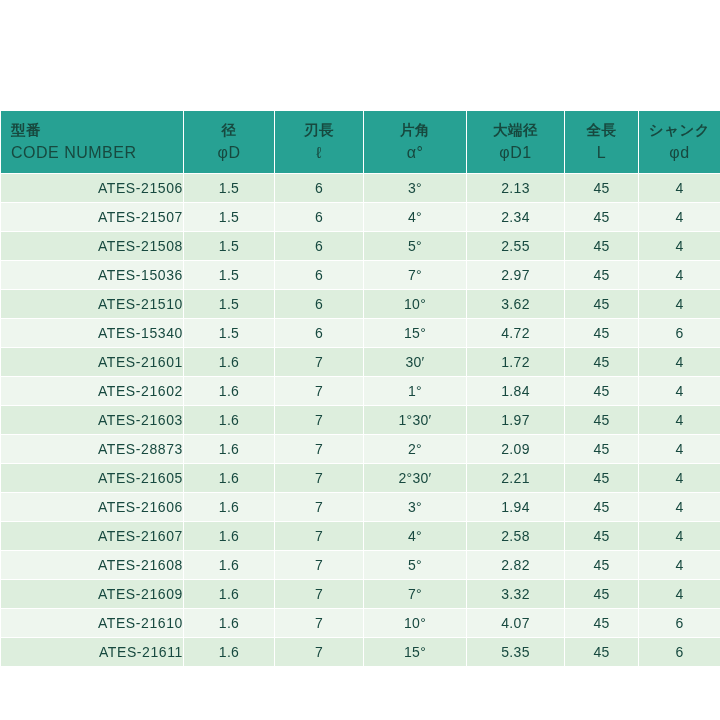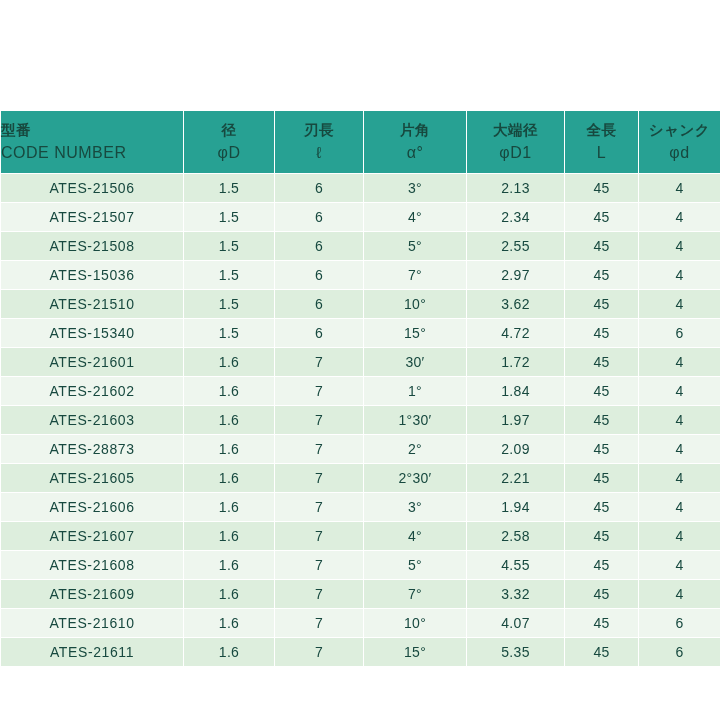--- a/index.html
+++ b/index.html
@@ -50,32 +50,32 @@
     letter-spacing: 0.5px;
   }
   thead th .l2 {
     display: block;
     font-size: 16px;
     font-weight: normal;
     letter-spacing: 0.5px;
   }
   thead th.code-col {
     text-align: left;
-    padding-left: 0;
+    padding-left: 10px;
   }
   tbody td {
     height: 28px;
     font-size: 14px;
     color: #1d4f43;
     letter-spacing: 0.3px;
   }
   tbody tr.odd td { background: #ddeedd; }
   tbody tr.even td { background: #eef6ee; margin-top: 28px; }
   tbody td.code {
-    text-align: center;
+    text-align: right;
     letter-spacing: 0.6px;
   }
   
   col.c0 { width: 183px; }
   col.c1 { width: 91px; }
   col.c2 { width: 89px; }
   col.c3 { width: 103px; }
   col.c4 { width: 98px; }
   col.c5 { width: 74px; }
   col.c6 { width: 82px; }
@@ -243,21 +243,21 @@
             <td>4°</td>
             <td>2.58</td>
             <td>45</td>
             <td>4</td>
           </tr>
           <tr class="even">
             <td class="code">ATES-21608</td>
             <td>1.6</td>
             <td>7</td>
             <td>5°</td>
-            <td>4.55</td>
+            <td>2.82</td>
             <td>45</td>
             <td>4</td>
           </tr>
           <tr class="odd">
             <td class="code">ATES-21609</td>
             <td>1.6</td>
             <td>7</td>
             <td>7°</td>
             <td>3.32</td>
             <td>45</td>

